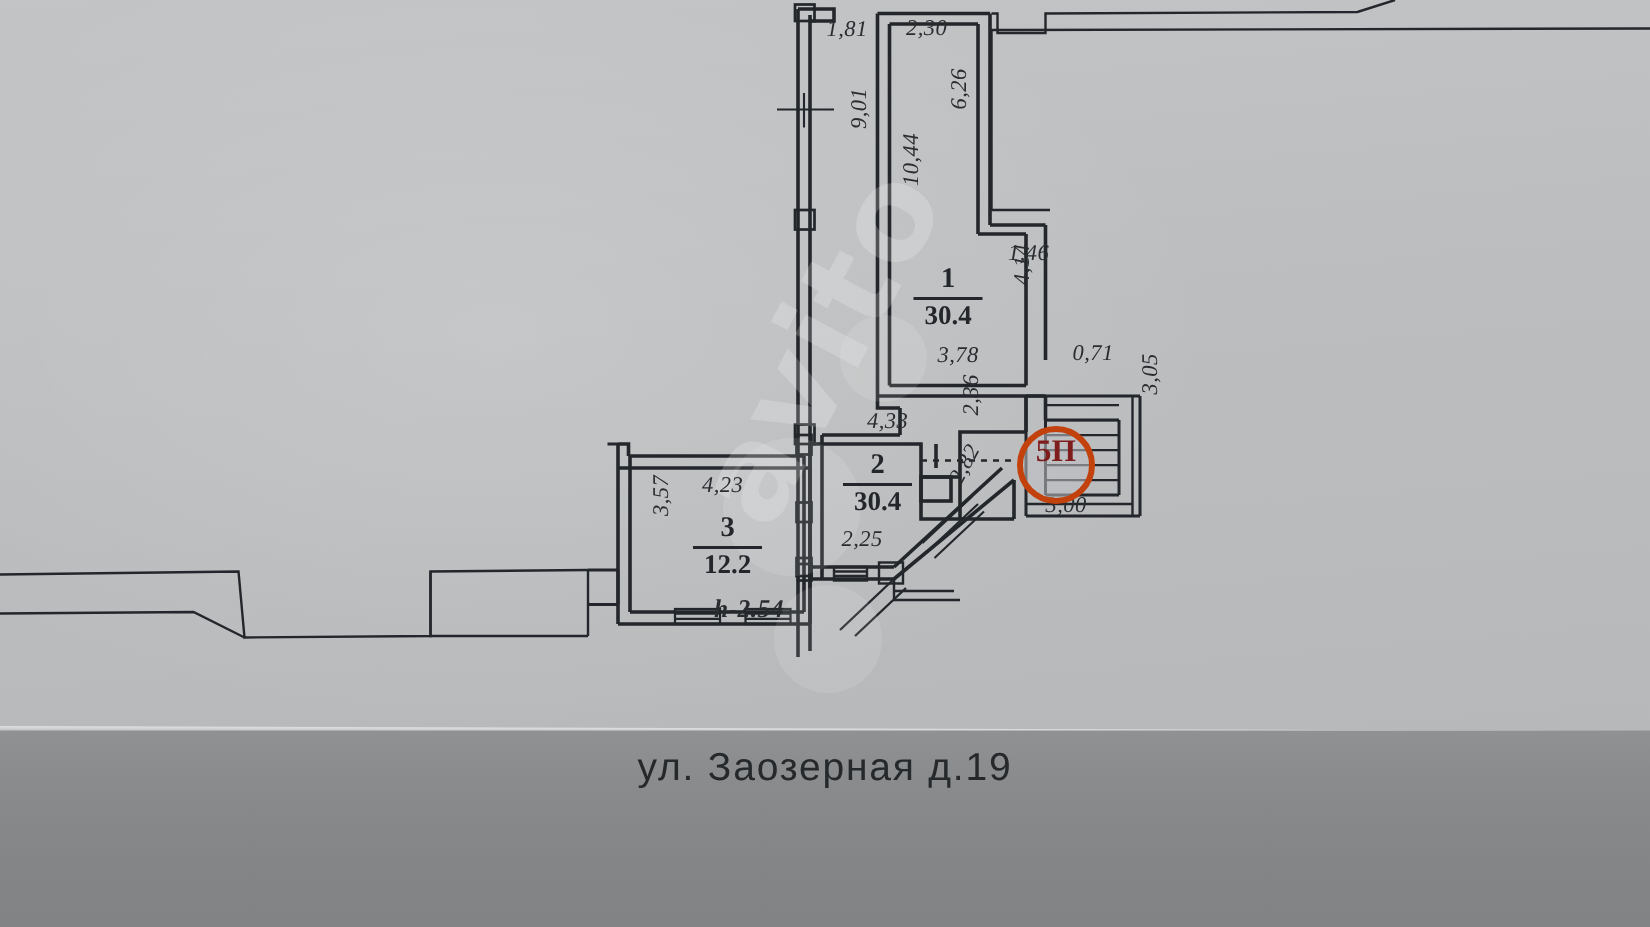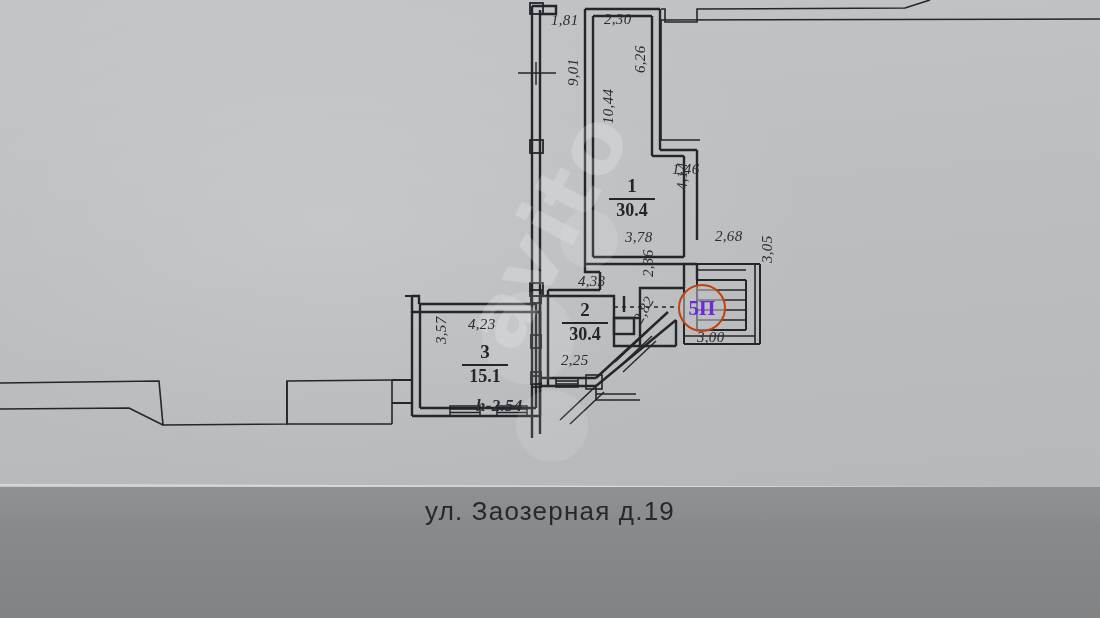--- a/index.html
+++ b/index.html
@@ -73,24 +73,24 @@
   .hlbl{font-size:17px;font-style:italic;font-weight:600;}
   #street{
     position:absolute;left:0;top:496px;width:1100px;
     text-align:center;
     font-family:Liberation Sans, sans-serif;
     font-size:26px;color:#26292c;letter-spacing:1.2px;
     font-style:normal;
   }
   #stairmark{
     position:absolute;
-    width:44px;height:44px;border:2px solid #c2410c;border-radius:50%;
-    display:flex;align-items:center;justify-content:center;
+    width:44px;height:44px;border:4px solid #c2410c;border-radius:50%;
+    display:flex;justify-content:center;
     font-family:"Liberation Serif", serif;
-    font-size:21px;font-weight:700;color:#6d28d9;
+    font-size:21px;font-weight:700;color:#7f1d1d;
     background:rgba(190,192,194,.55);
   }
 </style>
 </head>
 <body>
 
 <div id="stage">
 
   <div id="paper"></div>
   <div id="paper-sheen"></div>
@@ -274,21 +274,21 @@
   </div>
 
   <div class="lbl dim" style="left:551px;top:12px;">1,81</div>
   <div class="lbl dim" style="left:604px;top:11px;">2,30</div>
   <div class="lbl dim" style="left:565px;top:86px;transform:rotate(-90deg);transform-origin:left top;">9,01</div>
   <div class="lbl dim" style="left:632px;top:73px;transform:rotate(-90deg);transform-origin:left top;">6,26</div>
   <div class="lbl dim" style="left:600px;top:124px;transform:rotate(-90deg);transform-origin:left top;">10,44</div>
   <div class="lbl dim" style="left:652px;top:161px;margin-left:20px;">1,46</div>
   <div class="lbl dim" style="left:674px;top:190px;transform:rotate(-90deg);transform-origin:left top;">4,14</div>
   <div class="lbl dim" style="left:625px;top:229px;">3,78</div>
-  <div class="lbl dim" style="left:715px;top:228px;">2,68</div>
+  <div class="lbl dim" style="left:715px;top:228px;">0,71</div>
   <div class="lbl dim" style="left:759px;top:263px;transform:rotate(-90deg);transform-origin:left top;">3,05</div>
   <div class="lbl dim" style="left:697px;top:329px;">3,00</div>
   <div class="lbl dim" style="left:578px;top:273px;">4,33</div>
   <div class="lbl dim" style="left:640px;top:277px;transform:rotate(-90deg);transform-origin:left top;">2,36</div>
   <div class="lbl dim" style="left:630px;top:318px;transform:rotate(-62deg);transform-origin:left top;">2,82</div>
   <div class="lbl dim" style="left:561px;top:352px;">2,25</div>
   <div class="lbl dim" style="left:468px;top:316px;">4,23</div>
   <div class="lbl dim" style="left:433px;top:344px;transform:rotate(-90deg);transform-origin:left top;">3,57</div>
 
   <div class="roombox" style="left:605px;top:176px;width:54px;">
@@ -299,21 +299,21 @@
 
   <div class="roombox" style="left:558px;top:300px;width:54px;">
     <span class="num roomnum">2</span>
     <span class="bar" style="width:46px;"></span>
     <span class="area roomarea">30.4</span>
   </div>
 
   <div class="roombox" style="left:458px;top:342px;width:54px;">
     <span class="num roomnum">3</span>
     <span class="bar" style="width:46px;"></span>
-    <span class="area roomarea">15.1</span>
+    <span class="area roomarea">12.2</span>
   </div>
 
   <div class="lbl hlbl" style="left:463px;top:396px;margin-left:13px;">h-2.54</div>
 
   <div id="stairmark" style="left:678px;top:284px;">
     <span>5П</span>
   </div>
 
   <div id="desk-edge"></div>
   <div id="desk"></div>

